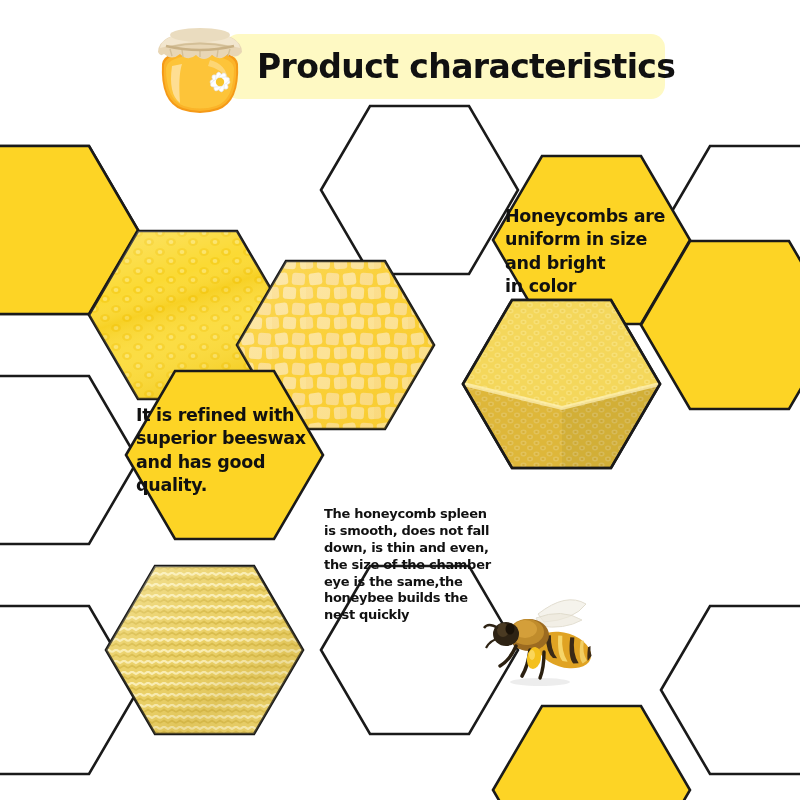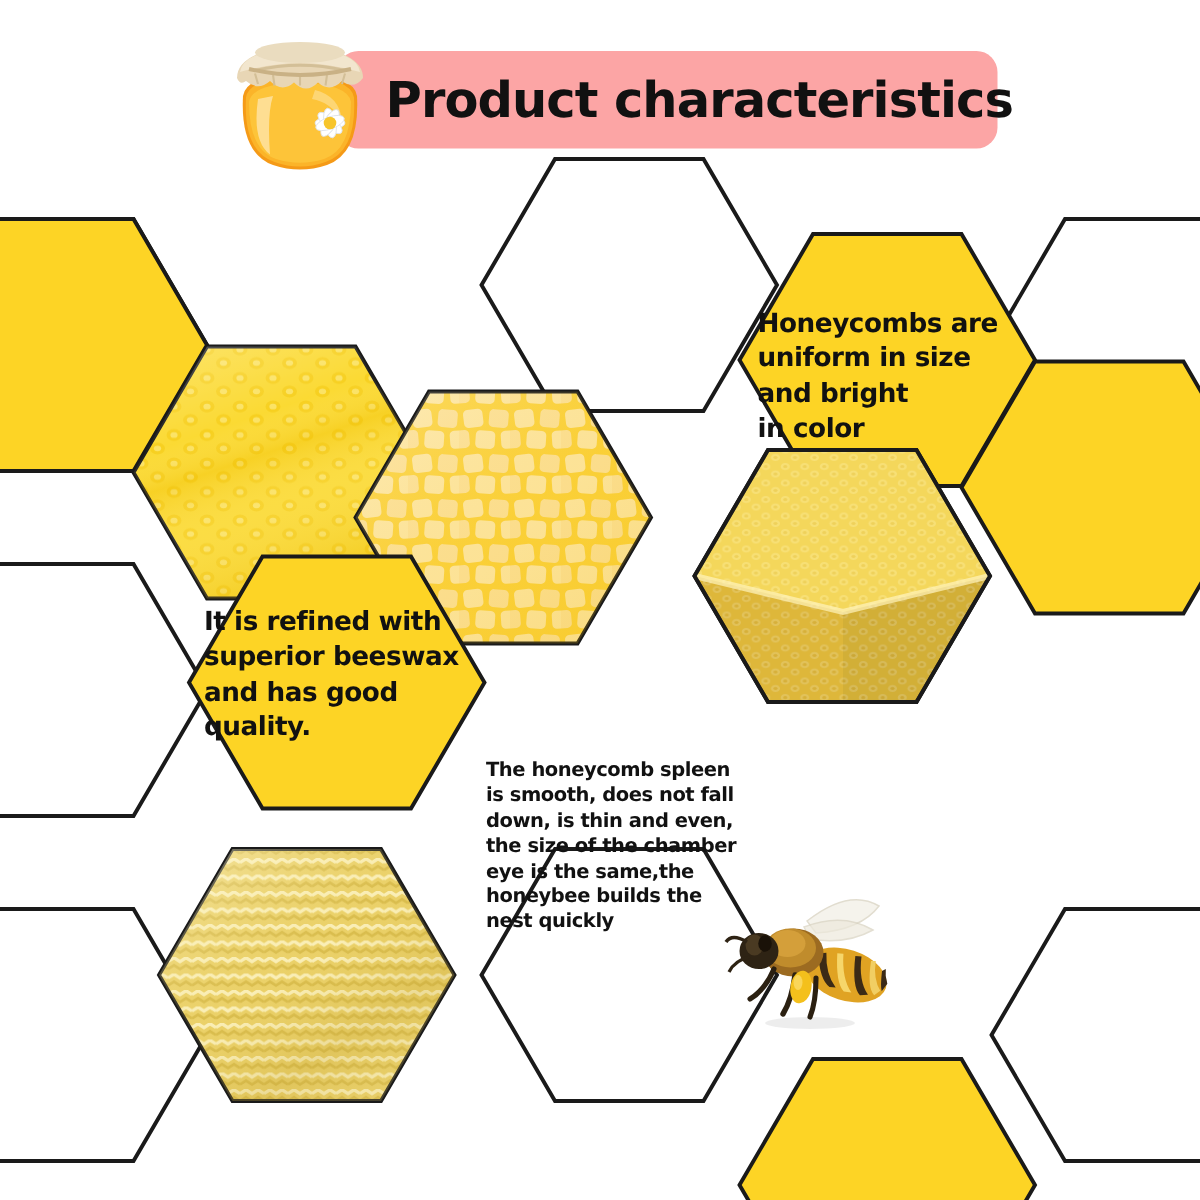--- a/index.html
+++ b/index.html
@@ -11,21 +11,21 @@
     position:relative;
   }
   #stage { position:absolute; inset:0; width:800px; height:800px; overflow:hidden; }
 
   svg.hexlayer { position:absolute; left:0; top:0; width:800px; height:800px; }
 
   
   .banner {
     position:absolute;
     left:225px; top:34px; width:440px; height:65px;
-    background:#fca5a5;
+    background:#fef9c3;
     border-radius:14px;
     display:flex; align-items:center;
     padding-left:32px;
   }
   .banner-text {
     font-family:"DejaVu Sans", sans-serif;
     font-weight:bold;
     font-size:33px;
     letter-spacing:-0.6px;
     color:#111111;

